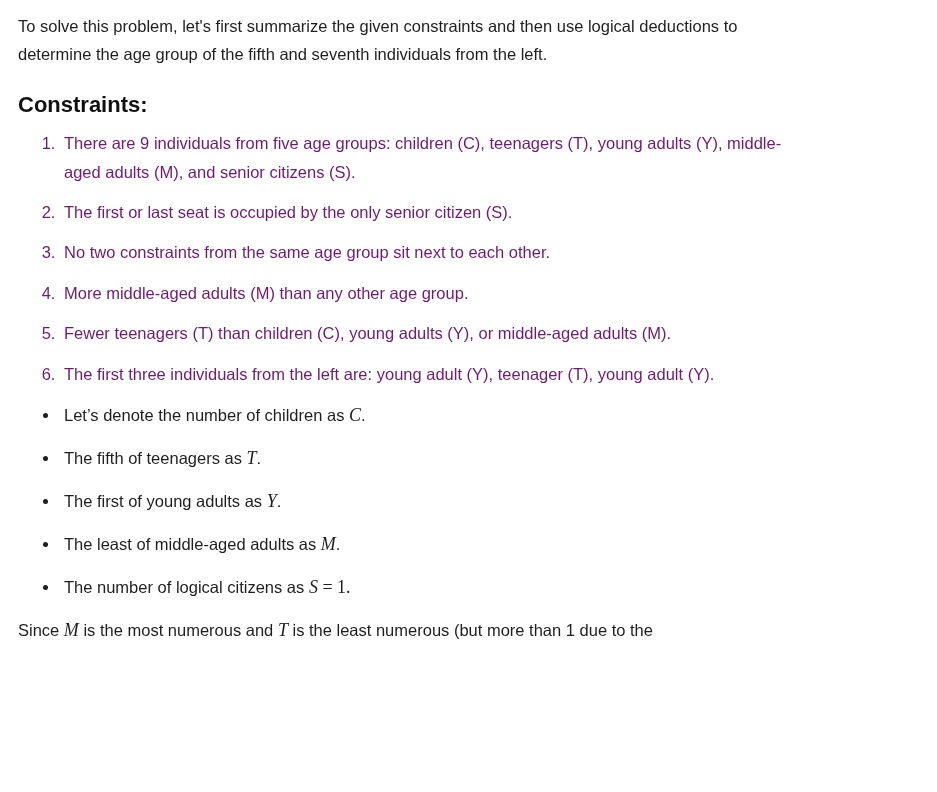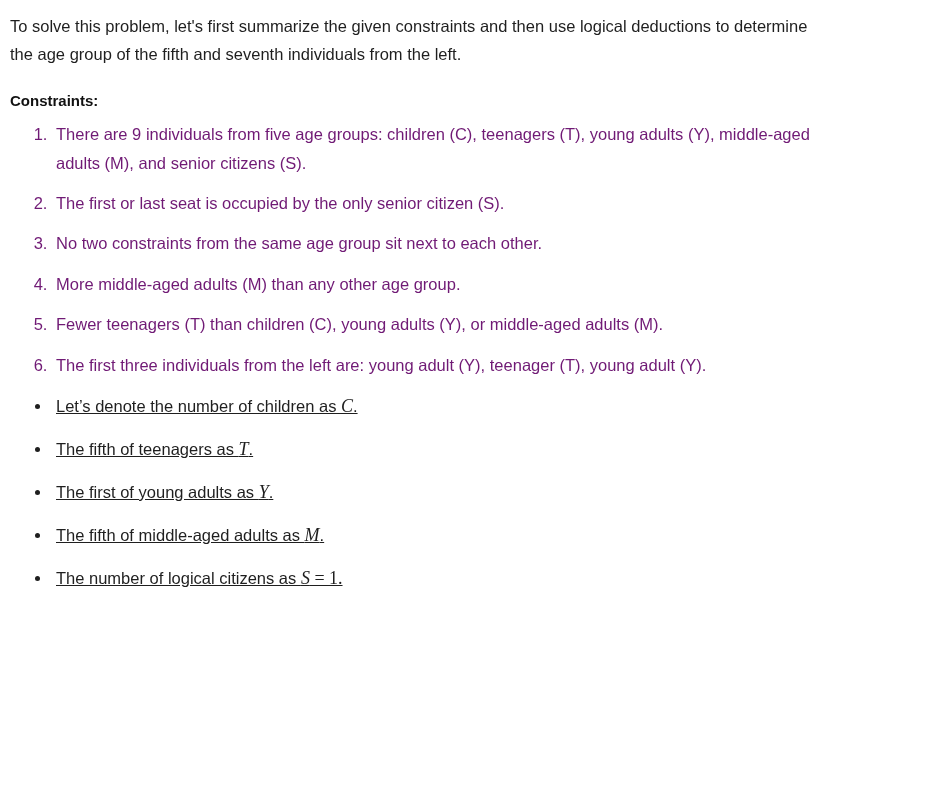--- a/index.html
+++ b/index.html
@@ -8,32 +8,32 @@
     background: #ffffff;
   }
   body {
     width: 937px;
     height: 792px;
     font-family: "Liberation Sans", sans-serif;
     color: #1a1a1a;
     overflow: hidden;
   }
   .page {
-    padding: 12px 24px 0 10px;
+    padding: 12px 24px 0 18px;
     box-sizing: border-box;
     width: 835px;
   }
   p.para {
     font-size: 16.5px;
     line-height: 1.72;
     margin: 0 0 10px 0;
     color: #1f1f1f;
   }
   h2.heading {
-    font-size: 15px;
+    font-size: 22px;
     font-weight: 600;
     line-height: 1.3;
     margin: 22px 0 10px 0;
     color: #111111;
   }
   ol.constraints {
     margin: 0 0 4px 0;
     padding-left: 42px;
     font-size: 16.5px;
     line-height: 1.72;
@@ -47,21 +47,20 @@
     margin: 0 0 4px 0;
     padding-left: 42px;
     font-size: 16.5px;
     line-height: 1.72;
     list-style: disc;
   }
   ul.counts > li {
     margin-bottom: 12px;
     padding-left: 4px;
     color: #1f1f1f;
-    text-decoration: underline;
   }
   .math {
     font-family: "Liberation Serif", serif;
     font-style: italic;
     font-size: 18px;
   }
   .math-op {
     font-family: "Liberation Serif", serif;
     font-style: normal;
     font-size: 18px;
@@ -86,18 +85,19 @@
     <li>More middle-aged adults (M) than any other age group.</li>
     <li>Fewer teenagers (T) than children (C), young adults (Y), or middle-aged adults (M).</li>
     <li>The first three individuals from the left are: young adult (Y), teenager (T), young adult (Y).</li>
   </ol>
 
 
   <ul class="counts">
     <li><span>Let’s denote the number of children as </span><span class="math">C</span><span>.</span></li>
     <li><span>The fifth of teenagers as </span><span class="math">T</span><span>.</span></li>
     <li><span>The first of young adults as </span><span class="math">Y</span><span>.</span></li>
-    <li><span>The fifth of middle-aged adults as </span><span class="math">M</span><span>.</span></li>
+    <li><span>The least of middle-aged adults as </span><span class="math">M</span><span>.</span></li>
     <li><span>The number of logical citizens as </span><span class="math">S</span><span class="math-op"> = 1.</span></li>
   </ul>
 
+  <p class="para closing"><span>Since </span><span class="math">M</span><span> is the most numerous and </span><span class="math">T</span><span> is the least numerous (but more than 1 due to the</span></p>
 
 </div>
 
 </body></html>

